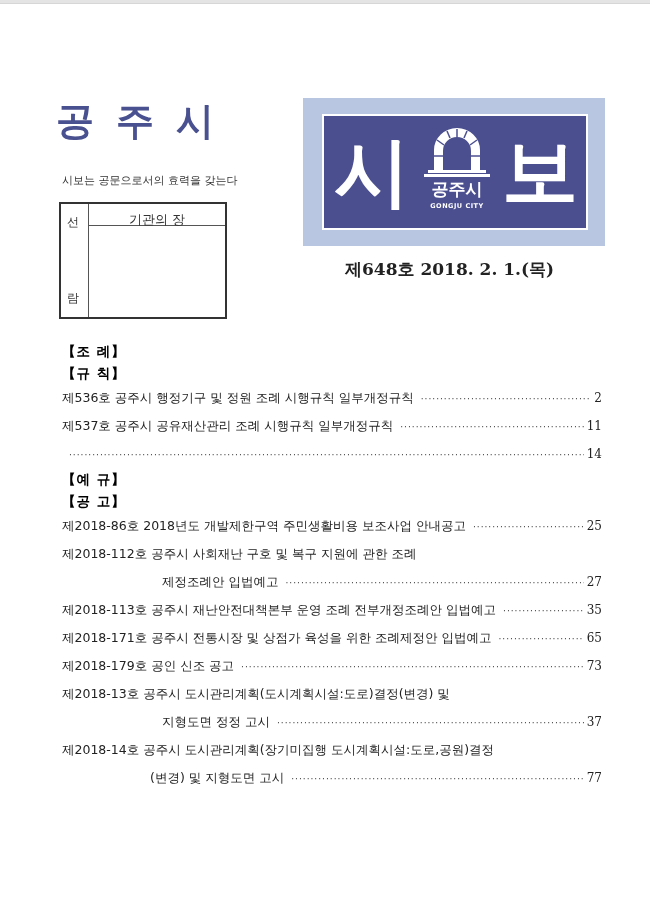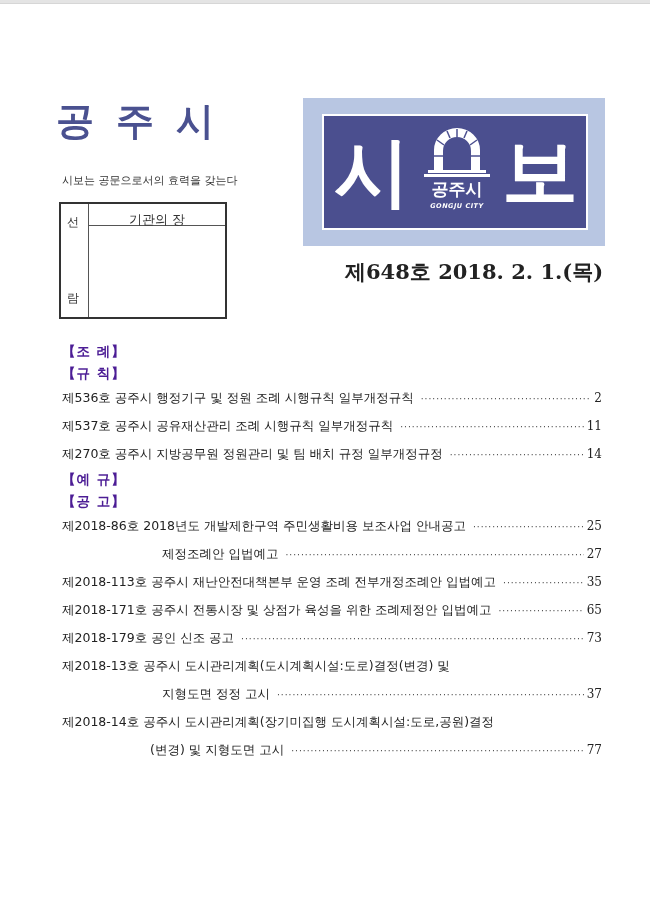--- a/index.html
+++ b/index.html
@@ -11,24 +11,24 @@
     .approval { position: absolute; left: 59px; top: 202px; width: 168px; height: 117px; border: 2px solid #333; }
     .approval .left { position: absolute; left: 0; top: 0; width: 28px; height: 100%; border-right: 1.5px solid #555; }
     .approval .left span { position: absolute; left: 6px; font-size: 12px; color: #333; }
     .approval .head { position: absolute; left: 28px; top: 0; right: 0; height: 22px; border-bottom: 1.5px solid #555; text-align: center; line-height: 32px; font-size: 13px; color: #333; }
     .masthead { position: absolute; left: 303px; top: 98px; width: 302px; height: 148px; background: #b8c6e2; }
     .masthead .inner { position: absolute; left: 19px; top: 16px; width: 266px; height: 116px; background: #4b4f8f; border: 2px solid #fff; }
     .mh-si { position: absolute; left: 10px; top: 6px; font-size: 76px; font-weight: bold; color: #fff; line-height: 100px; }
     .mh-bo { position: absolute; right: 8px; top: 6px; font-size: 76px; font-weight: bold; color: #fff; line-height: 100px; }
     .mh-logo { position: absolute; left: 96px; top: 10px; width: 74px; height: 96px; }
     .mh-logo .kname { position: absolute; left: 0; width: 74px; top: 52px; text-align: center; color: #fff; font-size: 17px; font-weight: bold; }
-    .mh-logo .ename { position: absolute; left: 0; width: 74px; top: 76px; text-align: center; color: #fff; font-size: 6.5px; font-weight: bold; letter-spacing: 0.5px; font-style: italic; }
-    .issue { position: absolute; left: 345px; top: 258px; font-family: "DejaVu Serif", serif; font-size: 21px; font-weight: bold; color: #222; }
+    .mh-logo .ename { position: absolute; left: 0; width: 74px; top: 76px; text-align: center; color: #fff; font-size: 6.5px; font-weight: bold; letter-spacing: 0.5px; }
+    .issue { position: absolute; left: 345px; top: 258px; font-family: "DejaVu Serif", serif; font-size: 17px; font-weight: bold; color: #222; }
     .toc { position: absolute; left: 62px; top: 340px; width: 540px; }
-    .sec { font-size: 13.5px; font-weight: bold; height: 22px; line-height: 22px; color: #4c1d95; letter-spacing: 1px; }
+    .sec { font-size: 13.5px; font-weight: bold; height: 22px; line-height: 22px; color: #000000; letter-spacing: 1px; }
     .entry { display: flex; align-items: baseline; font-size: 12.5px; height: 28px; line-height: 28px; color: #222; white-space: nowrap; }
     .entry .lbl { flex: 0 0 auto; }
     .entry .dots { flex: 1 1 auto; overflow: hidden; margin: 0 3px 0 7px; color: #444; font-size: 9px; letter-spacing: 1px; }
     .entry .dots::before { content: "··································································································································································"; }
     .entry .pg { flex: 0 0 auto; font-family: "DejaVu Serif", serif; font-size: 12px; }
     .entry.cont { padding-left: var(--indent, 100px); text-align: center; }
   </style>
 </head>
 <body>
 
@@ -81,32 +81,34 @@
       <span class="dots"></span>
       <span class="pg">2</span>
   </div>
   <div class="entry">
     <span class="lbl">제537호 공주시 공유재산관리 조례 시행규칙 일부개정규칙</span>
       <span class="dots"></span>
       <span class="pg">11</span>
   </div>
 
   <div class="entry">
-    <span class="lbl">제270호 공주시 지방공무원 정원관리 및 팀 배치 규정 일부개정규정</span>
       <span class="dots"></span>
       <span class="pg">14</span>
   </div>
 
   <div class="sec">【예   규】</div>
 
   <div class="sec">【공   고】</div>
   <div class="entry">
     <span class="lbl">제2018-86호 2018년도 개발제한구역 주민생활비용 보조사업 안내공고</span>
       <span class="dots"></span>
       <span class="pg">25</span>
+  </div>
+  <div class="entry noline">
+    <span class="lbl">제2018-112호 공주시 사회재난 구호 및 복구 지원에 관한 조례</span>
   </div>
   <div class="entry cont" style="--indent:100px">
     <span class="lbl">제정조례안 입법예고</span>
       <span class="dots"></span>
       <span class="pg">27</span>
   </div>
   <div class="entry">
     <span class="lbl">제2018-113호 공주시 재난안전대책본부 운영 조례 전부개정조례안 입법예고</span>
       <span class="dots"></span>
       <span class="pg">35</span>

